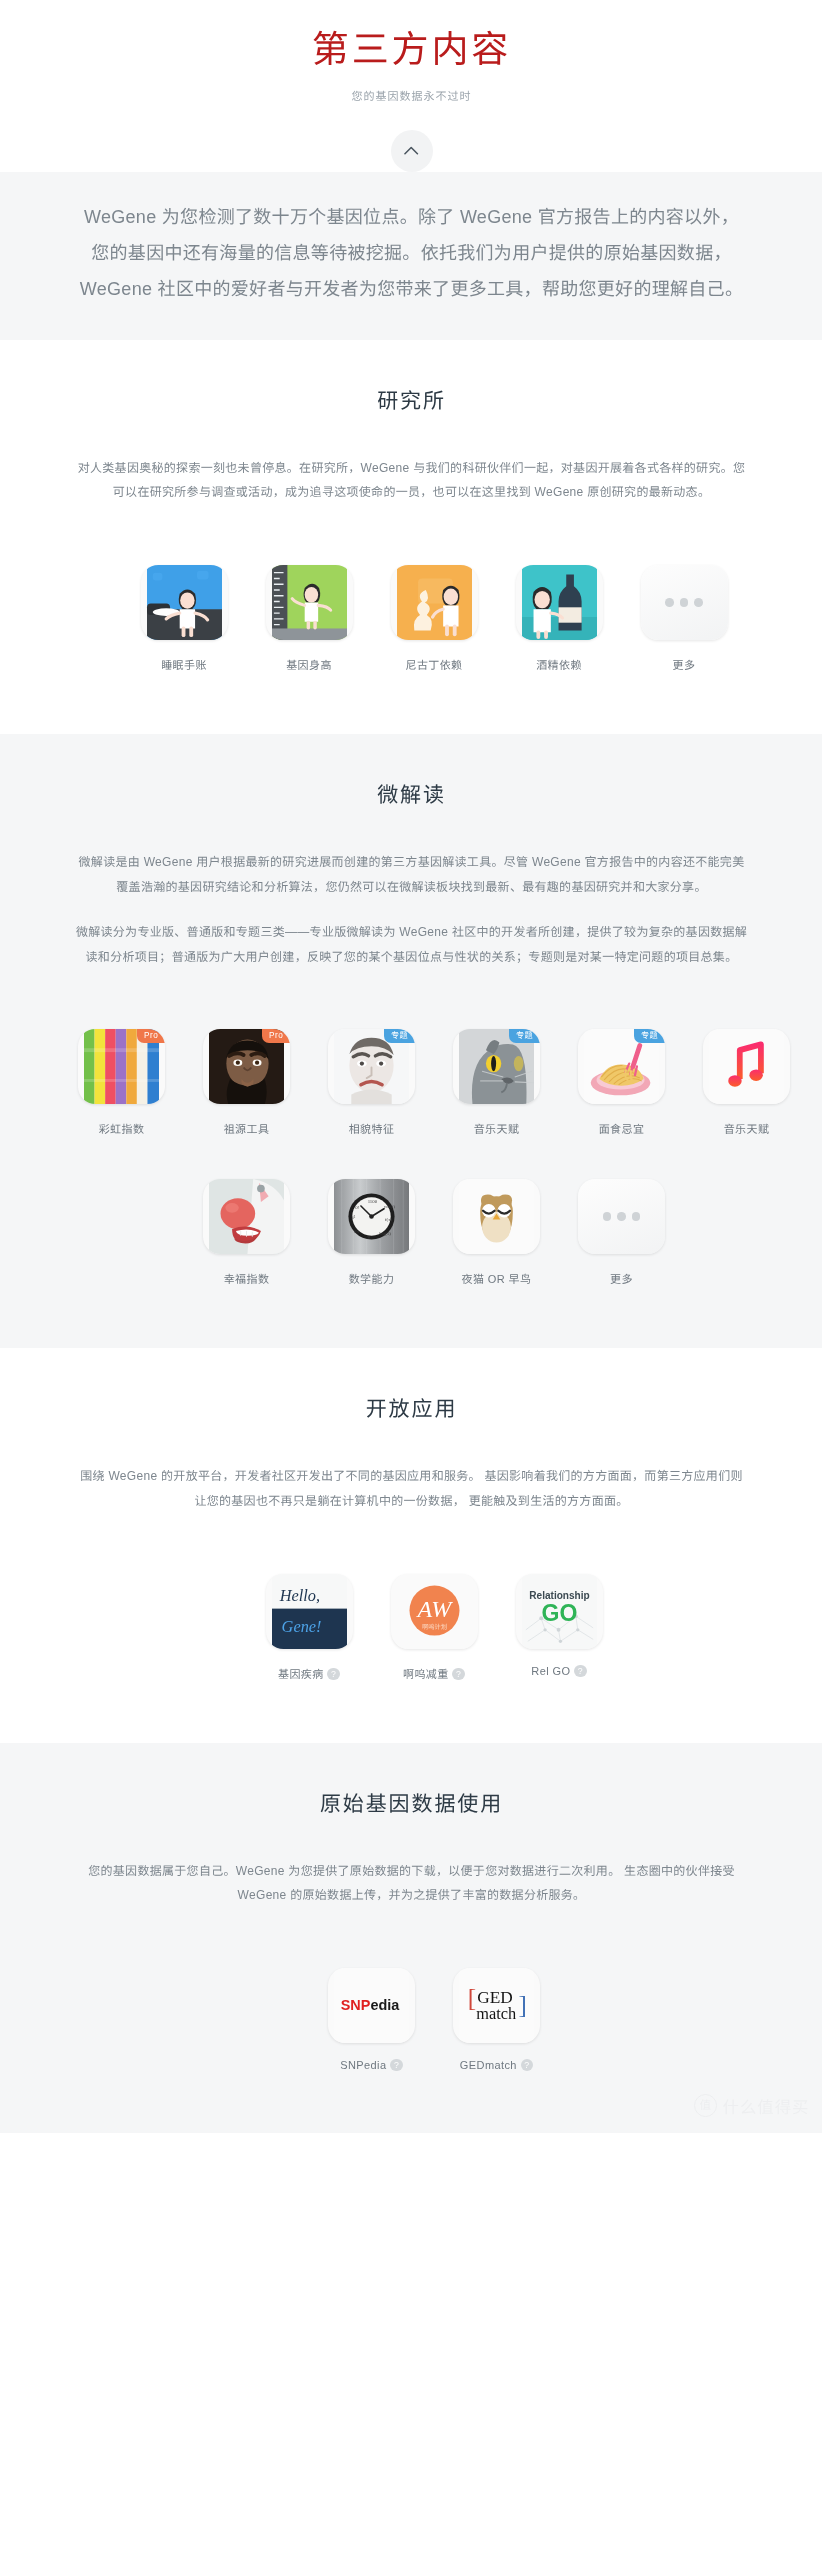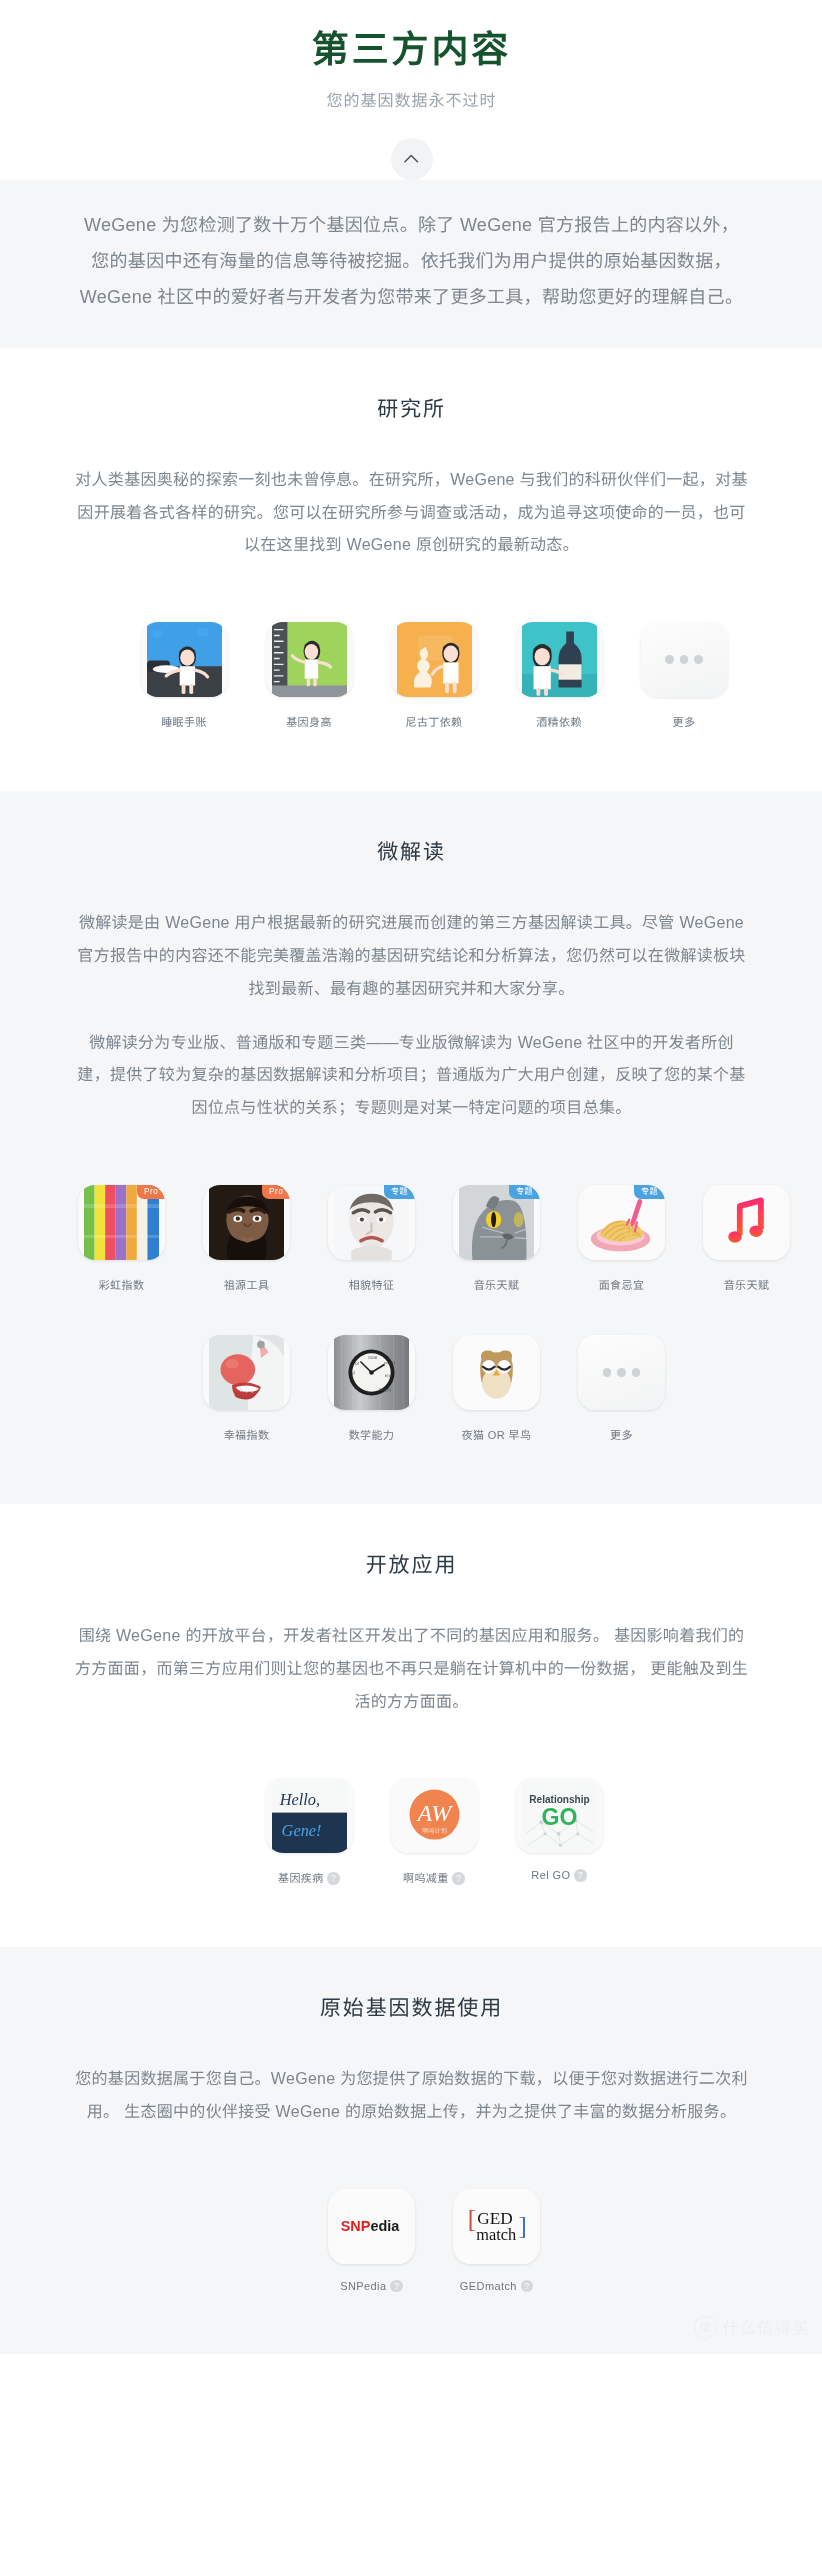--- a/index.html
+++ b/index.html
@@ -8,25 +8,25 @@
     width: 823px;
     background: #ffffff;
     font-family: "Liberation Sans", "DejaVu Sans", sans-serif;
     -webkit-font-smoothing: antialiased;
   }
   .page { width: 823px; position: relative; overflow: hidden; }
 
   
   .hero { background: #ffffff; padding: 27px 0 0; text-align: center; position: relative; }
   .hero-title {
-    font-size: 37px; line-height: 1.25; color: #14532d; font-weight: 700;
+    font-size: 37px; line-height: 1.25; color: #b91c1c; font-weight: 400;
     letter-spacing: 2.9px;
   }
   .hero-sub {
-    margin-top: 13.5px; font-size: 16px; color: #9aa3ab; letter-spacing: 1px;
+    margin-top: 13.5px; font-size: 11px; color: #9aa3ab; letter-spacing: 1px;
   }
   .chev-wrap { height: 69px; position: relative; }
   .chev-btn {
     position: absolute; left: 50%; top: 27px; transform: translateX(-50%);
     width: 42px; height: 42px; border-radius: 50%; background: #f2f3f4;
     display: flex; align-items: center; justify-content: center;
     cursor: pointer; border: none; z-index: 5;
   }
   .chev-btn svg { display: block; }
 
@@ -40,21 +40,21 @@
   }
   .intro-block { padding: 27px 0 33px; }
 
   
   .section { padding: 44px 0 35px; }
   .section-title {
     text-align: center; font-size: 21px; color: #2d3a45; font-weight: 400;
     letter-spacing: 1.9px; margin-bottom: 42px;
   }
   .section-desc {
-    font-size: 16px; line-height: 2.05; color: #7d868e; text-align: center;
+    font-size: 12px; line-height: 2.05; color: #7d868e; text-align: center;
     max-width: 674px; margin: 0 auto 9.6px; letter-spacing: 0.3px;
   }
   .section-desc + .section-desc { margin-top: 21px; }
 
   
   .app-grid {
     display: flex; justify-content: center; flex-wrap: wrap;
     margin-top: 44px;
     padding-left: 45px;
   }

